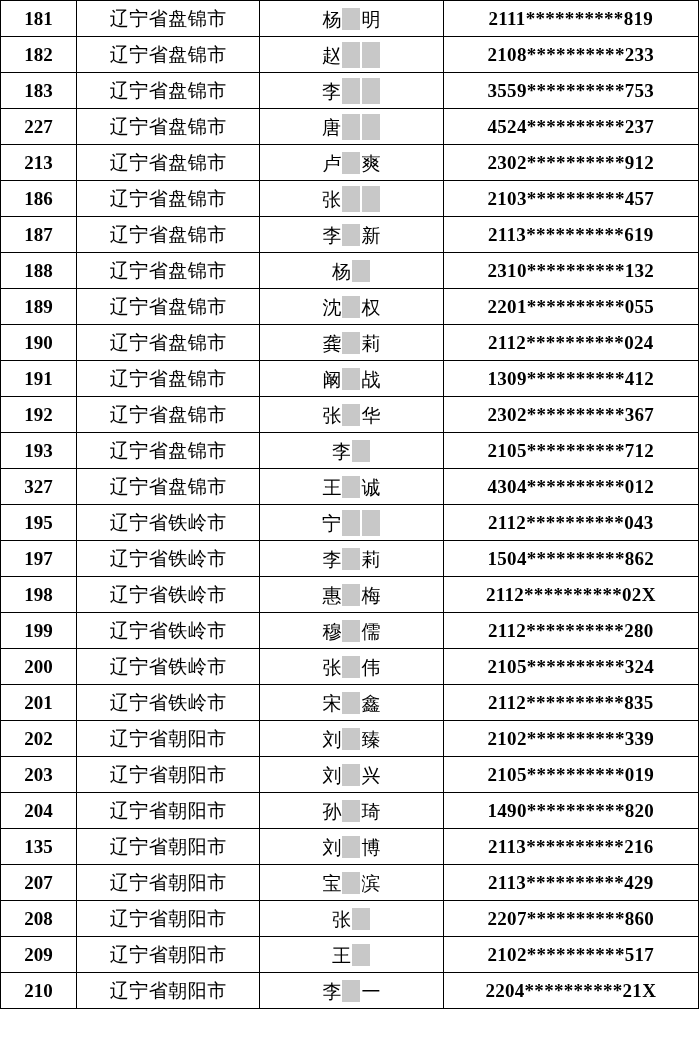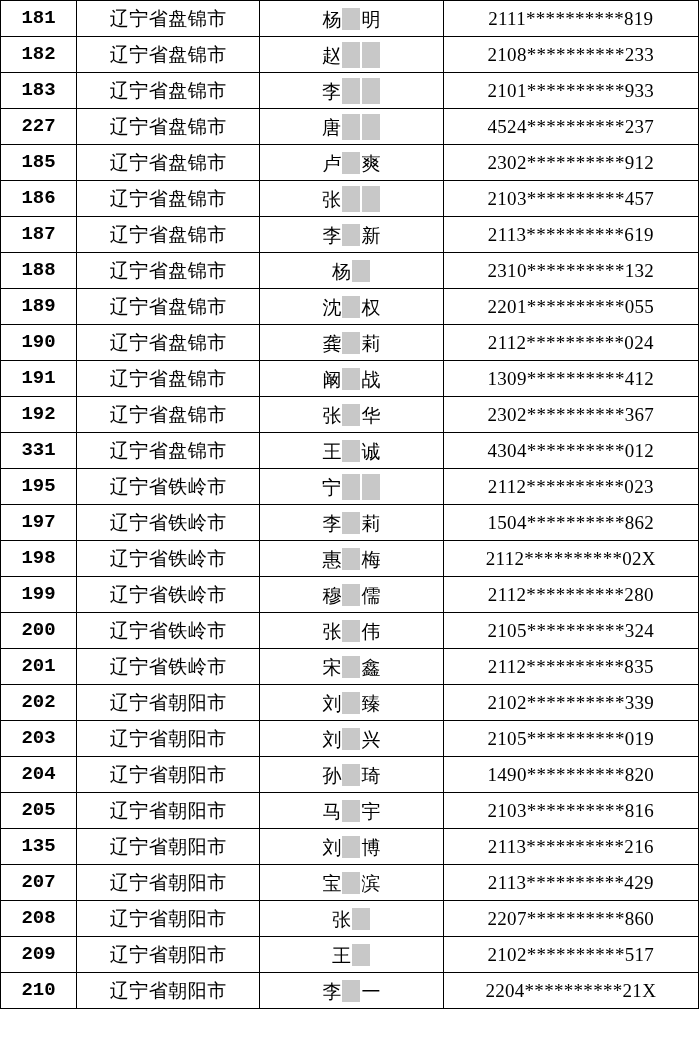--- a/index.html
+++ b/index.html
@@ -29,35 +29,35 @@
     line-height: 1;
     white-space: nowrap;
     overflow: hidden;
   }
   .col-index { width: 76px; }
   .col-region { width: 183px; }
   .col-name { width: 183px; }
   .col-id { width: 255px; }
 
   .cell-index {
-    font-family: Liberation Mono, monospace;
+    font-family: Liberation Serif, serif;
     font-weight: bold;
     font-size: 20px;
   }
   .cell-region {
     font-size: 19px;
     letter-spacing: 0.5px;
   }
   .cell-name {
     font-size: 19px;
     position: relative;
   }
   .cell-id {
     font-family: "Liberation Serif", "DejaVu Serif", serif;
-    font-weight: normal;
+    font-weight: bold;
     font-size: 19px;
     letter-spacing: 0.3px;
   }
   .name-wrap {
     display: inline-block;
     position: relative;
     white-space: nowrap;
   }
   .redact {
     display: inline-block;
@@ -92,30 +92,30 @@
       <tr>
         <td class="cell-index">182</td>
         <td class="cell-region">辽宁省盘锦市</td>
         <td class="cell-name"><span class="name-wrap"><span>赵</span><span class="redact tall"></span><span class="redact tall"></span><span></span></span></td>
         <td class="cell-id">2108**********233</td>
       </tr>
       <tr>
         <td class="cell-index">183</td>
         <td class="cell-region">辽宁省盘锦市</td>
         <td class="cell-name"><span class="name-wrap"><span>李</span><span class="redact tall"></span><span class="redact tall"></span><span></span></span></td>
-        <td class="cell-id">2101**********933</td>
+        <td class="cell-id">3559**********753</td>
       </tr>
       <tr>
         <td class="cell-index">227</td>
         <td class="cell-region">辽宁省盘锦市</td>
         <td class="cell-name"><span class="name-wrap"><span>唐</span><span class="redact tall"></span><span class="redact tall"></span><span></span></span></td>
         <td class="cell-id">4524**********237</td>
       </tr>
       <tr>
-        <td class="cell-index">185</td>
+        <td class="cell-index">213</td>
         <td class="cell-region">辽宁省盘锦市</td>
         <td class="cell-name"><span class="name-wrap"><span>卢</span><span class="redact"></span><span>爽</span></span></td>
         <td class="cell-id">2302**********912</td>
       </tr>
       <tr>
         <td class="cell-index">186</td>
         <td class="cell-region">辽宁省盘锦市</td>
         <td class="cell-name"><span class="name-wrap"><span>张</span><span class="redact tall"></span><span class="redact tall"></span><span></span></span></td>
         <td class="cell-id">2103**********457</td>
       </tr>
@@ -149,30 +149,36 @@
         <td class="cell-name"><span class="name-wrap"><span>阚</span><span class="redact"></span><span>战</span></span></td>
         <td class="cell-id">1309**********412</td>
       </tr>
       <tr>
         <td class="cell-index">192</td>
         <td class="cell-region">辽宁省盘锦市</td>
         <td class="cell-name"><span class="name-wrap"><span>张</span><span class="redact"></span><span>华</span></span></td>
         <td class="cell-id">2302**********367</td>
       </tr>
       <tr>
-        <td class="cell-index">331</td>
+        <td class="cell-index">193</td>
+        <td class="cell-region">辽宁省盘锦市</td>
+        <td class="cell-name"><span class="name-wrap"><span>李</span><span class="redact"></span><span></span></span></td>
+        <td class="cell-id">2105**********712</td>
+      </tr>
+      <tr>
+        <td class="cell-index">327</td>
         <td class="cell-region">辽宁省盘锦市</td>
         <td class="cell-name"><span class="name-wrap"><span>王</span><span class="redact"></span><span>诚</span></span></td>
         <td class="cell-id">4304**********012</td>
       </tr>
       <tr>
         <td class="cell-index">195</td>
         <td class="cell-region">辽宁省铁岭市</td>
         <td class="cell-name"><span class="name-wrap"><span>宁</span><span class="redact tall"></span><span class="redact tall"></span><span></span></span></td>
-        <td class="cell-id">2112**********023</td>
+        <td class="cell-id">2112**********043</td>
       </tr>
       <tr>
         <td class="cell-index">197</td>
         <td class="cell-region">辽宁省铁岭市</td>
         <td class="cell-name"><span class="name-wrap"><span>李</span><span class="redact"></span><span>莉</span></span></td>
         <td class="cell-id">1504**********862</td>
       </tr>
       <tr>
         <td class="cell-index">198</td>
         <td class="cell-region">辽宁省铁岭市</td>
@@ -207,26 +213,20 @@
         <td class="cell-index">203</td>
         <td class="cell-region">辽宁省朝阳市</td>
         <td class="cell-name"><span class="name-wrap"><span>刘</span><span class="redact"></span><span>兴</span></span></td>
         <td class="cell-id">2105**********019</td>
       </tr>
       <tr>
         <td class="cell-index">204</td>
         <td class="cell-region">辽宁省朝阳市</td>
         <td class="cell-name"><span class="name-wrap"><span>孙</span><span class="redact"></span><span>琦</span></span></td>
         <td class="cell-id">1490**********820</td>
-      </tr>
-      <tr>
-        <td class="cell-index">205</td>
-        <td class="cell-region">辽宁省朝阳市</td>
-        <td class="cell-name"><span class="name-wrap"><span>马</span><span class="redact"></span><span>宇</span></span></td>
-        <td class="cell-id">2103**********816</td>
       </tr>
       <tr>
         <td class="cell-index">135</td>
         <td class="cell-region">辽宁省朝阳市</td>
         <td class="cell-name"><span class="name-wrap"><span>刘</span><span class="redact"></span><span>博</span></span></td>
         <td class="cell-id">2113**********216</td>
       </tr>
       <tr>
         <td class="cell-index">207</td>
         <td class="cell-region">辽宁省朝阳市</td>

